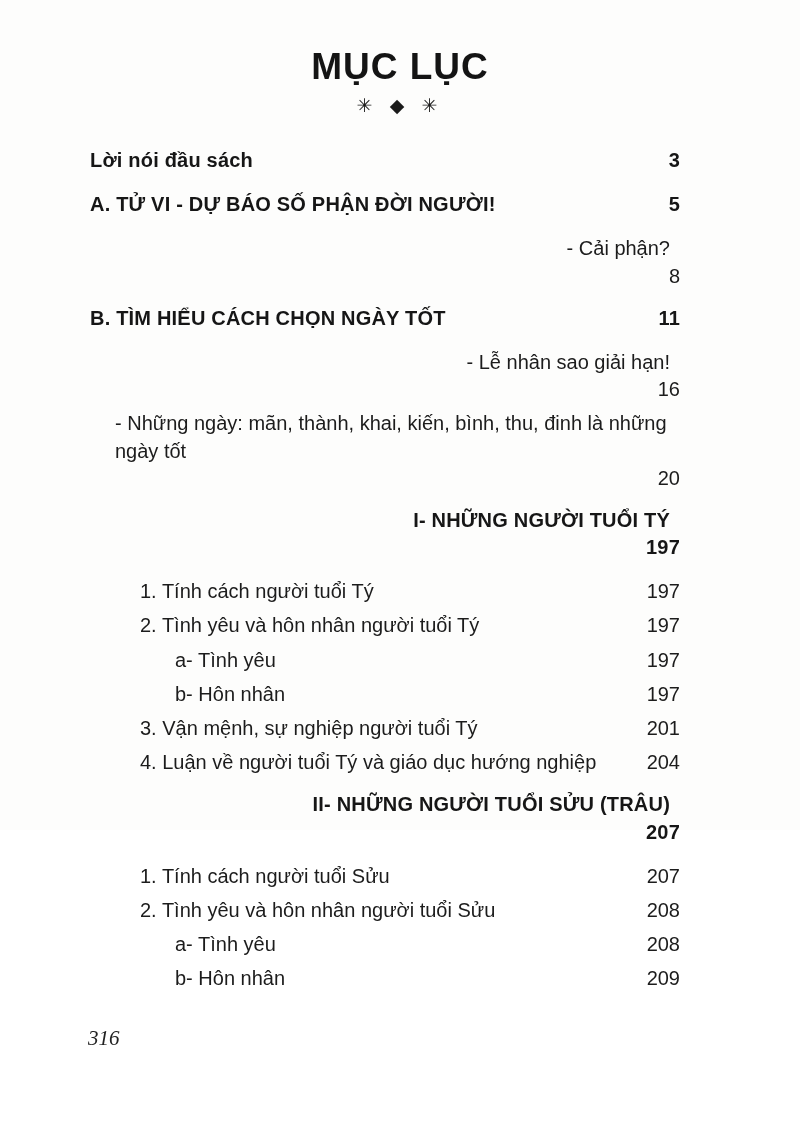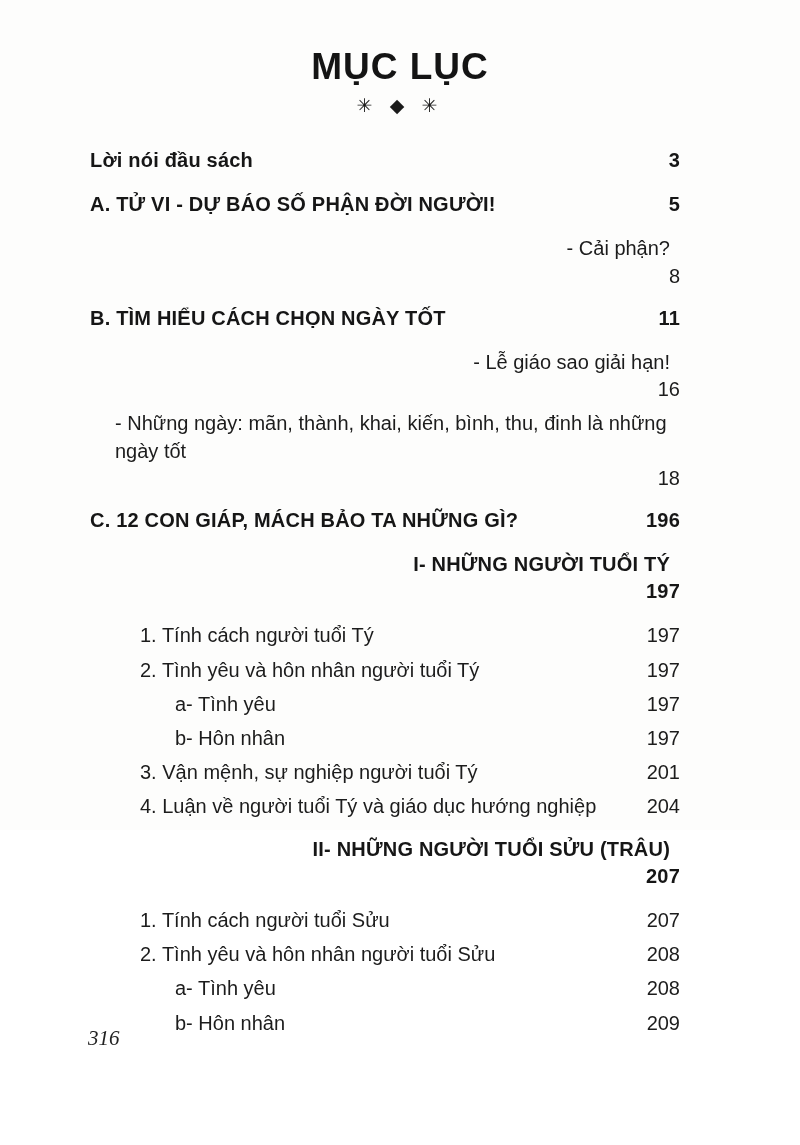--- a/index.html
+++ b/index.html
@@ -115,33 +115,29 @@
     <span class="toc-text">- Cải phận?</span>
     <span class="toc-page">8</span>
   </div>
 
   <div class="toc-row level-0 style-bold">
     <span class="toc-text">B. TÌM HIỂU CÁCH CHỌN NGÀY TỐT</span>
     <span class="toc-page">11</span>
   </div>
 
   <div class="toc-row level-1 style-regular">
-    <span class="toc-text">- Lễ giáo sao giải hạn!</span>
+    <span class="toc-text">- Lễ nhân sao giải hạn!</span>
     <span class="toc-page">16</span>
   </div>
 
   <div class="toc-row level-1 style-regular">
     <span class="toc-text">- Những ngày: mãn, thành, khai, kiến, bình, thu, đinh là những ngày tốt</span>
-    <span class="toc-page">18</span>
-  </div>
-
-  <div class="toc-row level-0 style-bold">
-    <span class="toc-text">C. 12 CON GIÁP, MÁCH BẢO TA NHỮNG GÌ?</span>
-    <span class="toc-page">196</span>
-  </div>
+    <span class="toc-page">20</span>
+  </div>
+
 
   <div class="toc-row level-1 style-bold">
     <span class="toc-text">I- NHỮNG NGƯỜI TUỔI TÝ</span>
     <span class="toc-page">197</span>
   </div>
 
   <div class="toc-row level-2 style-regular">
     <span class="toc-text">1. Tính cách người tuổi Tý</span>
     <span class="toc-page">197</span>
   </div>

